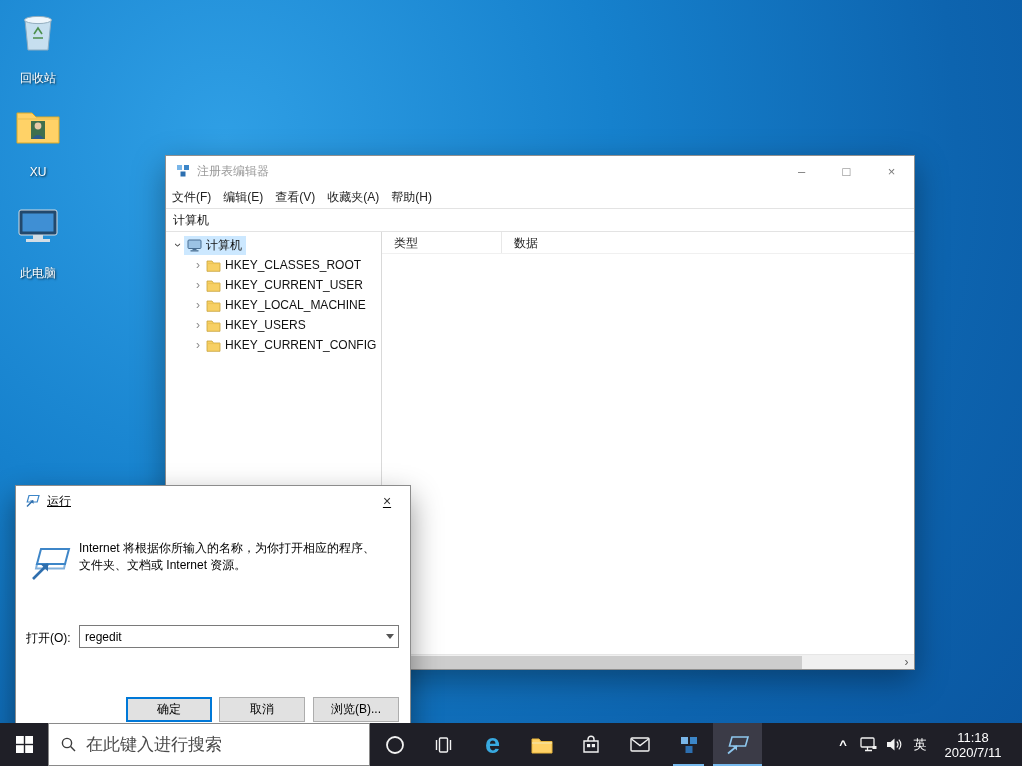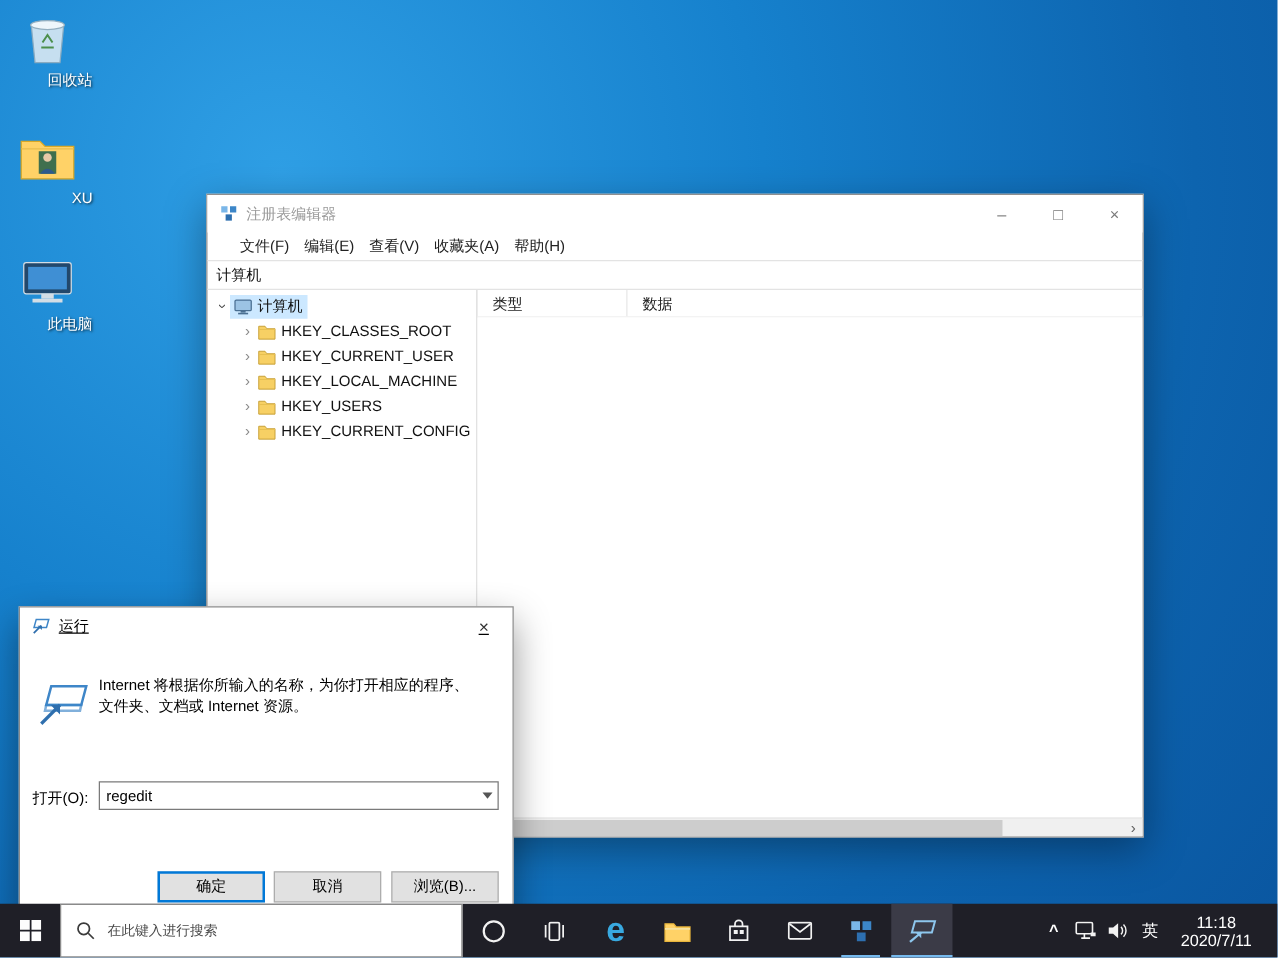--- a/index.html
+++ b/index.html
@@ -5,34 +5,34 @@
   * { margin:0; padding:0; box-sizing:border-box; font-family:"Liberation Sans","DejaVu Sans",sans-serif; }
   html,body { width:1022px; height:766px; overflow:hidden; }
   body {
     position:relative;
     background: radial-gradient(circle at 22% 18%, #2f9fe5 0%, #1681cd 38%, #0d64af 72%, #0a56a0 100%);
   }
 
   
   .desk-icon { position:absolute; left:2px; width:72px; text-align:center; cursor:pointer; }
   .di-img { height:46px; display:flex; align-items:center; justify-content:center; }
-  .di-label { color:#fff; font-size:12px; margin-top:2px; text-shadow:1px 1px 2px rgba(0,0,0,.75);text-align:right; }
+  .di-label { color:#fff; font-size:12px; margin-top:16px; text-shadow:1px 1px 2px rgba(0,0,0,.75); }
 
   
   #regedit {
     position:absolute; left:165px; top:155px; width:750px; height:515px;
     background:#fff; border:1px solid #8f8f8f; box-shadow:0 10px 30px rgba(0,0,0,.35);
     display:flex; flex-direction:column;
   }
   .rg-titlebar { height:30px; display:flex; align-items:center; background:#fff; flex:0 0 auto; }
   .rg-titlebar .t-icon { margin:0 6px 0 9px; display:flex; }
   .rg-titlebar .t-text { font-size:12px; color:#9a9a9a; flex:1; }
   .cap-btn { width:45px; height:30px; display:flex; align-items:center; justify-content:center;
              font-size:13px; color:#7a7a7a; cursor:pointer; }
-  .rg-menubar { height:22px; display:flex; align-items:center; padding-left:20px; flex:0 0 auto; }
+  .rg-menubar { height:22px; display:flex; align-items:center; padding-left:0; flex:0 0 auto; }
   .rg-menubar .menu-item { font-size:12px; color:#222; padding:2px 6px; cursor:pointer; }
   .rg-addressbar { height:24px; border-top:1px solid #e3e3e3; border-bottom:1px solid #e3e3e3;
                    display:flex; align-items:center; padding-left:7px; font-size:12px; color:#111; flex:0 0 auto; }
   .rg-body { flex:1; display:flex; overflow:hidden; }
   .rg-tree { width:216px; border-right:1px solid #d9d9d9; padding-top:3px; overflow:hidden; }
   .tree-row { height:20px; display:flex; align-items:center; font-size:12px; color:#111; cursor:pointer; }
   .tree-row .chev { width:12px; text-align:center; color:#8c8c8c; font-size:12px; margin-left:6px; display:inline-block; }
   .tree-row .chev.expanded { transform:rotate(90deg); color:#444; }
   .tree-row.child { padding-left:20px; }
   .tree-row svg { margin:0 4px 0 2px; flex:0 0 auto; }
@@ -74,21 +74,21 @@
   .run-btn.default { border:2px solid #0078d7; left:110px; }
   .run-btn.cancel { left:203px; }
   .run-btn.browse { left:297px; }
 
   
   #taskbar { position:absolute; left:0; bottom:0; width:1022px; height:43px; background:#1f1f27;
              display:flex; align-items:stretch; z-index:50; }
   .tb-start { width:48px; display:flex; align-items:center; justify-content:center; cursor:pointer; }
   .tb-search { width:322px; background:#fff; border:1px solid #8a8a8a; display:flex; align-items:center; }
   .tb-search svg { margin:0 10px 0 12px; }
-  .tb-search input { flex:1; border:none; outline:none; font-size:11px; color:#333; background:transparent; }
+  .tb-search input { flex:1; border:none; outline:none; font-size:17px; color:#333; background:transparent; }
   .tb-search input::placeholder { color:#4a4a4a; opacity:1; }
   .tb-icons { display:flex; }
   .tb-btn { width:49px; display:flex; align-items:center; justify-content:center; position:relative; cursor:pointer; }
   .tb-btn.running::after { content:""; position:absolute; bottom:0; left:9px; right:9px; height:2px; background:#76b9ed; }
   .tb-btn.active { background:#3b3b47; }
   .tb-btn.active::after { left:0; right:0; }
   .edge-e { font-size:27px; font-weight:bold; color:#38a9e0; line-height:1; }
   .tb-tray { margin-left:auto; display:flex; align-items:center; padding-right:4px; }
   .tray-btn { height:43px; display:flex; align-items:center; justify-content:center; cursor:pointer; color:#fff; }
   .tray-chevron { width:24px; font-size:13px; font-weight:bold; }

